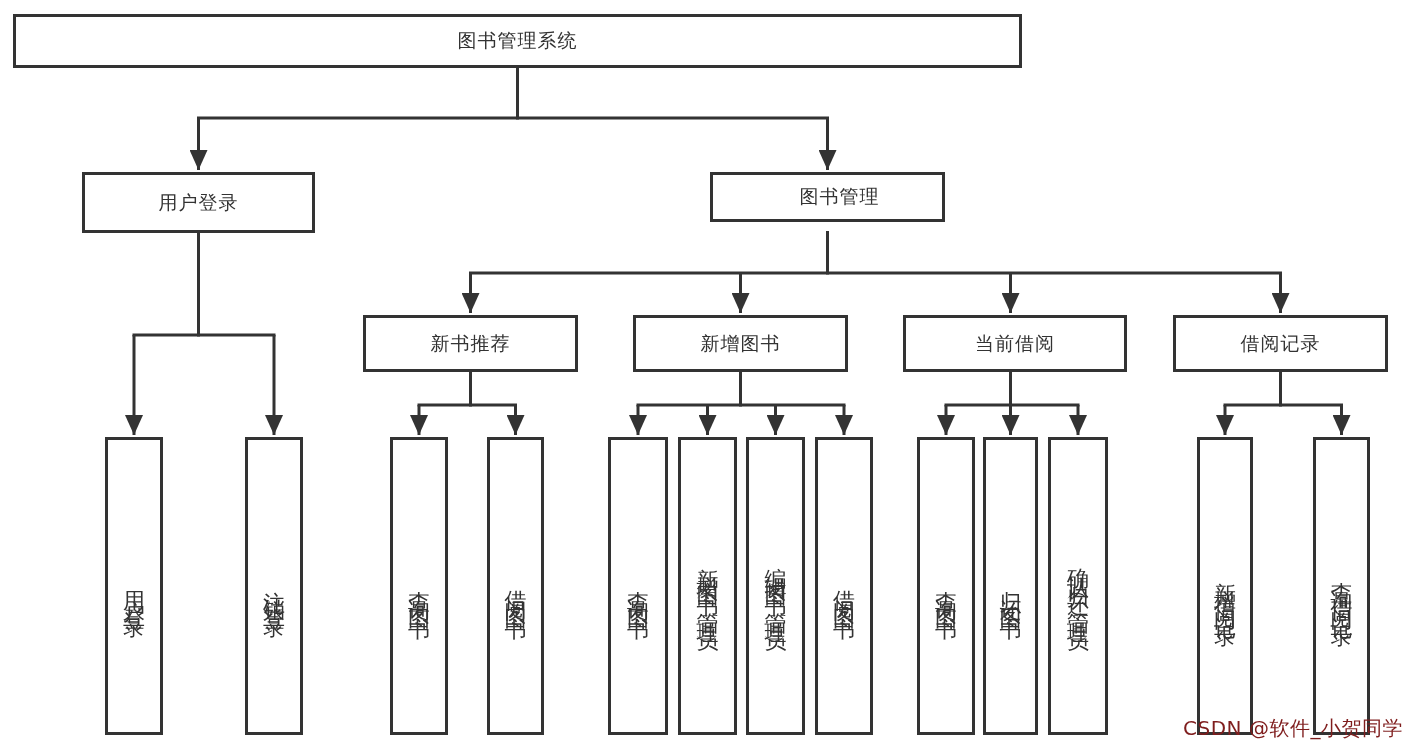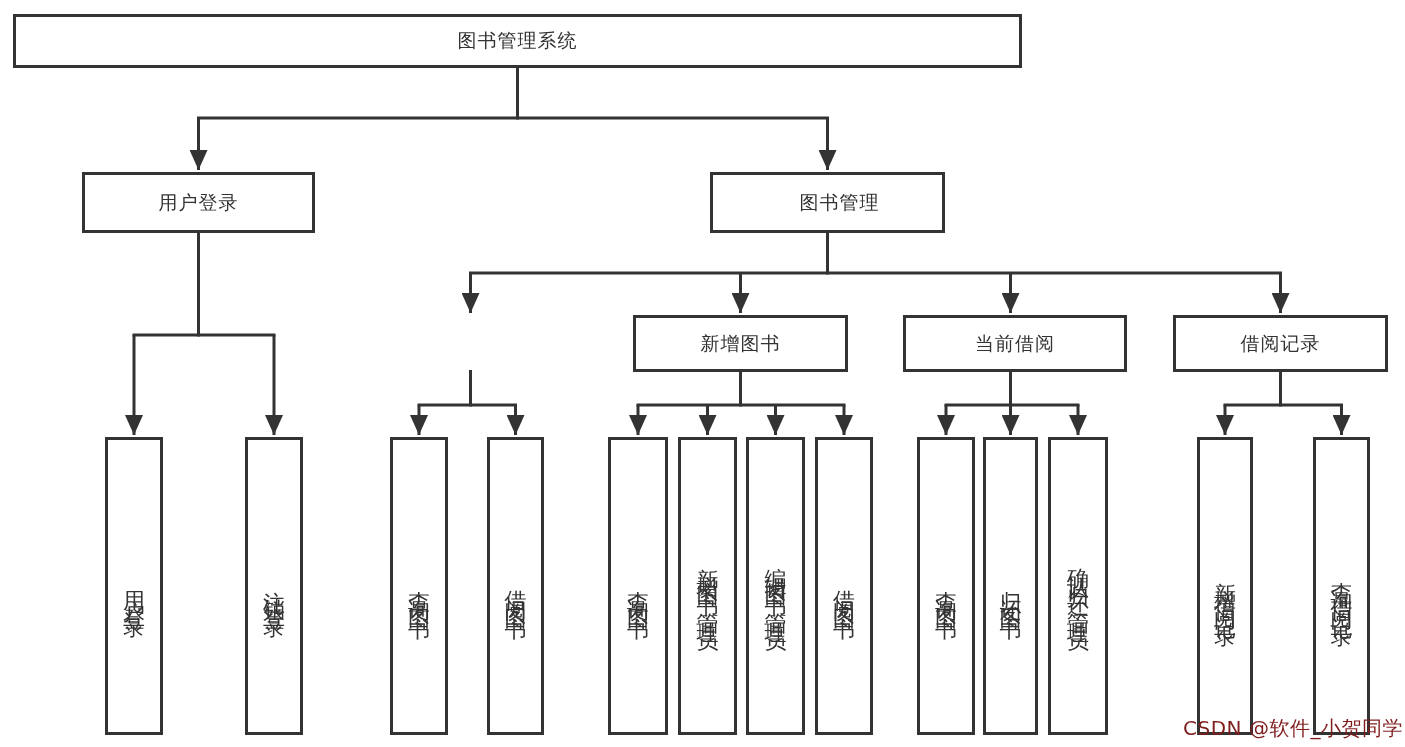--- a/index.html
+++ b/index.html
@@ -79,22 +79,23 @@
       <line x1="1280.5" y1="370" x2="1280.5" y2="406.5"></line>
       <line x1="1223.5" y1="405" x2="1343" y2="405"></line>
       <line x1="1225" y1="405" x2="1225" y2="435" marker-end="url(#ah)"></line>
       <line x1="1341.5" y1="405" x2="1341.5" y2="435" marker-end="url(#ah)"></line>
     </g>
   </svg>
 
   <div class="box hbox" style="left:13px; top:14px; width:1009px; height:54px;">图书管理系统</div>
 
   <div class="box hbox" style="left:82px; top:172px; width:233px; height:61px;">用户登录</div>
-  <div class="box hbox" style="left:710px; top:172px; width:235px; height:61px;padding-left:24px;">图书管理</div>
+  <div class="box hbox" style="left:710px; top:172px; width:235px; height:50px;padding-left:24px;">图书管理</div>
 
+  <div class="box hbox" style="left:363px; top:315px; width:215px; height:57px;">新书推荐</div>
   <div class="box hbox" style="left:633px; top:315px; width:215px; height:57px;">新增图书</div>
   <div class="box hbox" style="left:903px; top:315px; width:224px; height:57px;">当前借阅</div>
   <div class="box hbox" style="left:1173px; top:315px; width:215px; height:57px;">借阅记录</div>
 
   <div class="box vbox" style="left:105px; top:437px; width:58px; height:298px;">
     <span class="vtext">用户登录</span>
   </div>
   <div class="box vbox" style="left:245px; top:437px; width:58px; height:298px;">
     <span class="vtext">注销登录</span>
   </div>

